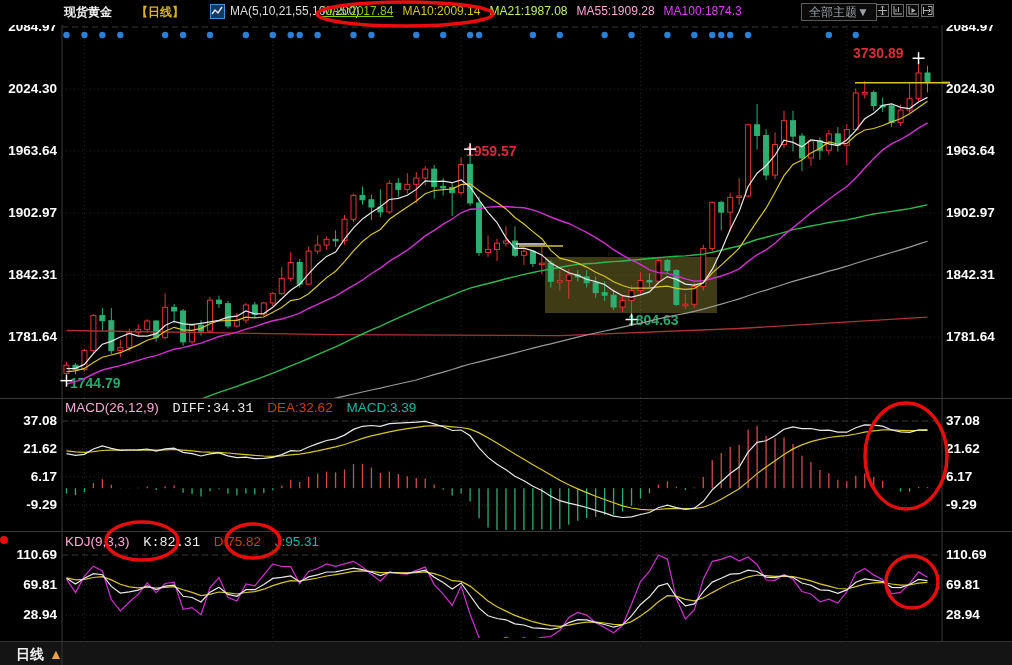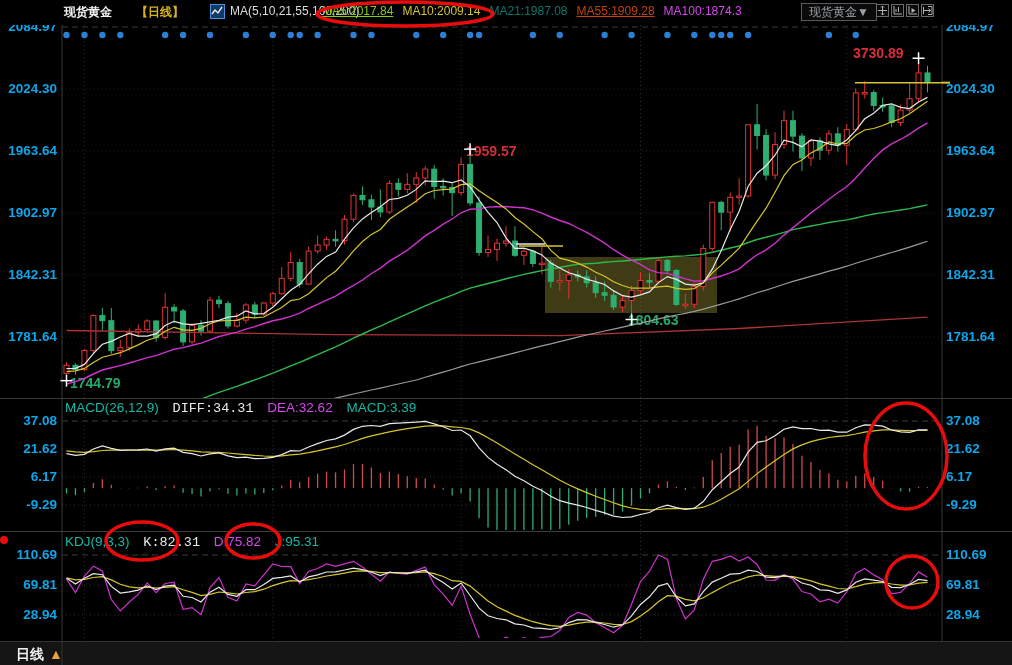--- a/index.html
+++ b/index.html
@@ -11,28 +11,28 @@
   .ktag{left:136px;color:#d8b31c;font-weight:bold;font-size:14px;}
   .hicon{position:absolute;left:210px;top:5px;width:15px;height:15px;}
   .magroup{left:230px;color:#dcdcdc;}
   #ma-legend{position:absolute;left:322px;top:4px;display:flex;gap:9px;font-size:13.5px;white-space:nowrap;}
   .theme-btn{position:absolute;left:801px;top:3px;height:16px;line-height:16px;padding:0 7px;
              border:1px solid #5a5a5a;color:#9aa0a6;font-size:12.5px;cursor:pointer;background:#0a0a0a;}
   .tools{position:absolute;left:876px;top:4px;display:flex;gap:2px;}
   .tbtn{width:13px;height:13px;border:1px solid #6a6a6a;background:#0a0a0a;display:flex;
         align-items:center;justify-content:center;cursor:pointer;padding:0;}
   #overlay div{position:absolute;white-space:nowrap;}
-  .axis-lbl{font-size:13.5px;font-weight:bold;color:#0ea5e9;}
+  .axis-lbl{font-size:13.5px;font-weight:bold;color:#ffffff;}
   .axL{left:0;width:57px;text-align:right;}
   .axR{left:946px;}
   .date-lbl{font-size:13.5px;font-weight:bold;color:#cfcfcf;}
   .mark-lbl{font-size:14px;font-weight:bold;}
   .ptitle{position:absolute;left:65px;z-index:2;font-size:13.5px;white-space:nowrap;}
   .ptitle span{margin-right:10px;}
-  .t-name{color:#14b8a6;} .t-white{color:#e8e8e8;font-family:Liberation Mono, monospace;} .t-yel{color:#d946ef;} .t-mag{color:#14b8a6;}
+  .t-name{color:#f9a8d4;} .t-white{color:#e8e8e8;font-family:Liberation Mono, monospace;} .t-yel{color:#c2410c;} .t-mag{color:#14b8a6;}
   .bottombar{position:absolute;left:0;top:641px;width:1012px;height:24px;background:#141414;
              border-top:1px solid #333;z-index:1;}
   .bl-period{position:absolute;left:16px;top:646px;font-size:14px;font-weight:bold;color:#f0f0f0;z-index:2;}
   .bl-period .arr{color:#e8a33d;margin-left:5px;}
   .reddot{position:absolute;left:0px;top:536px;width:8px;height:8px;border-radius:50%;
           background:#e60d0d;z-index:4;}
   #chart-svg{position:absolute;left:0;top:0;z-index:3;pointer-events:none;}
 </style>
 </head>
 <body>
@@ -43,25 +43,25 @@
   <span class="hicon">
     <svg width="15" height="15">
         <rect x="0.5" y="0.5" width="14" height="14" fill="#123a66" stroke="#4a90d9"></rect>
         <polyline points="2,10 5,6 8,9 12,3" fill="none" stroke="#e8e8e8" stroke-width="1.4"></polyline>
       </svg>
   </span>
   <span class="magroup">MA(5,10,21,55,100,200)</span>
   <div id="ma-legend">
       <span style="position: static; color: #84cc16; text-decoration: underline;">MA5:2017.84</span>
       <span style="position: static; color: rgb(214, 197, 44);">MA10:2009.14</span>
-      <span style="position: static; color: #0f766e; text-align: center;">MA21:1987.08</span>
-      <span style="position: static; color: #c2410c; text-decoration: underline;">MA55:1909.28</span>
+      <span style="position: static; color: #bef264; text-align: center;">MA21:1987.08</span>
+      <span style="position: static; color: #f9a8d4;">MA55:1909.28</span>
       <span style="position: static; color: #d946ef;">MA100:1874.3</span>
     </div>
-  <div class="theme-btn"><span style="position:static">现货黄金▼</span></div>
+  <div class="theme-btn"><span style="position:static">全部主题▼</span></div>
   <div class="tools">
     <button class="tbtn">
       <svg width="11" height="11">
           <path d="M5.5 1 v9 M1 5.5 h9 M5.5 1 l-1.5 1.5 M5.5 1 l1.5 1.5 M5.5 10 l-1.5 -1.5 M5.5 10 l1.5 -1.5" stroke="#b0b0b0" fill="none"></path>
         </svg>
     </button>
     <button class="tbtn">
       <svg width="11" height="11">
           <path d="M2 1 v8 h8 M4 7 v-3 M6.5 7 v-5" stroke="#b0b0b0" fill="none"></path>
         </svg>

